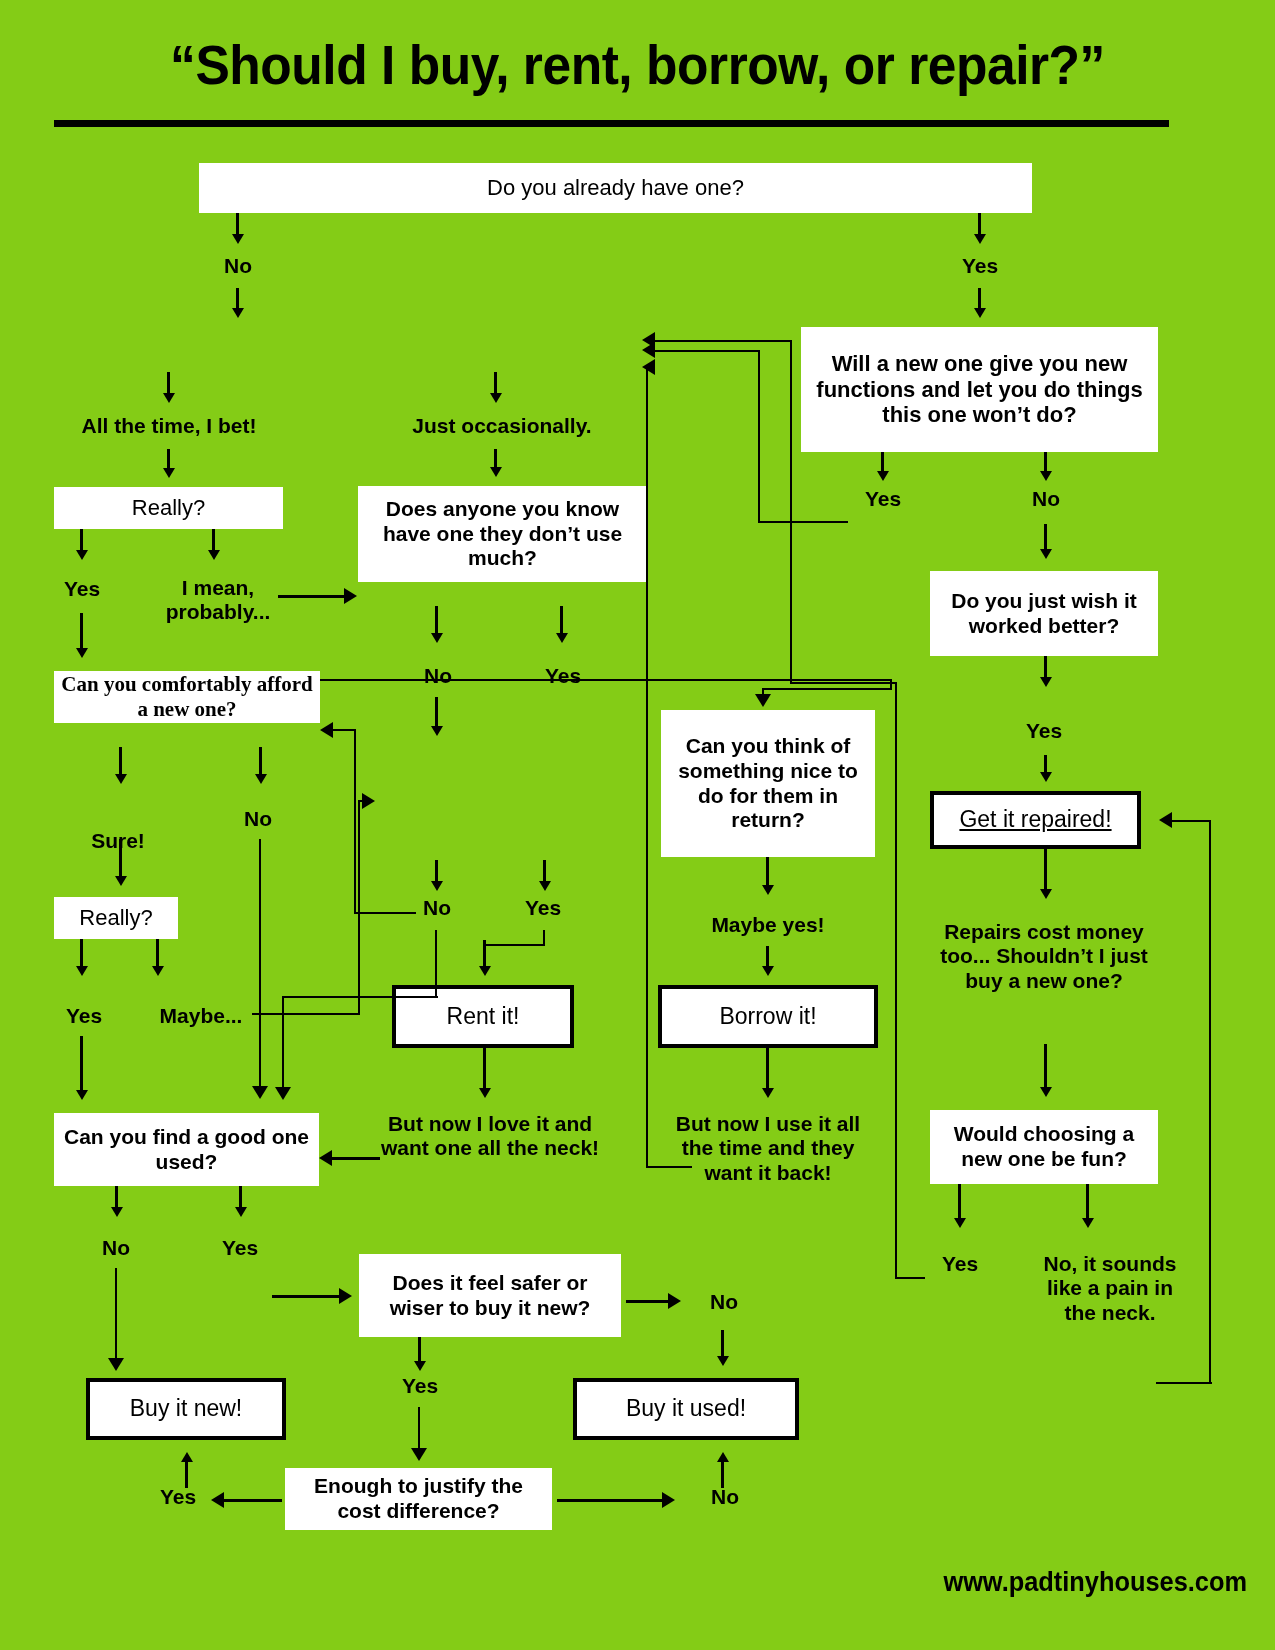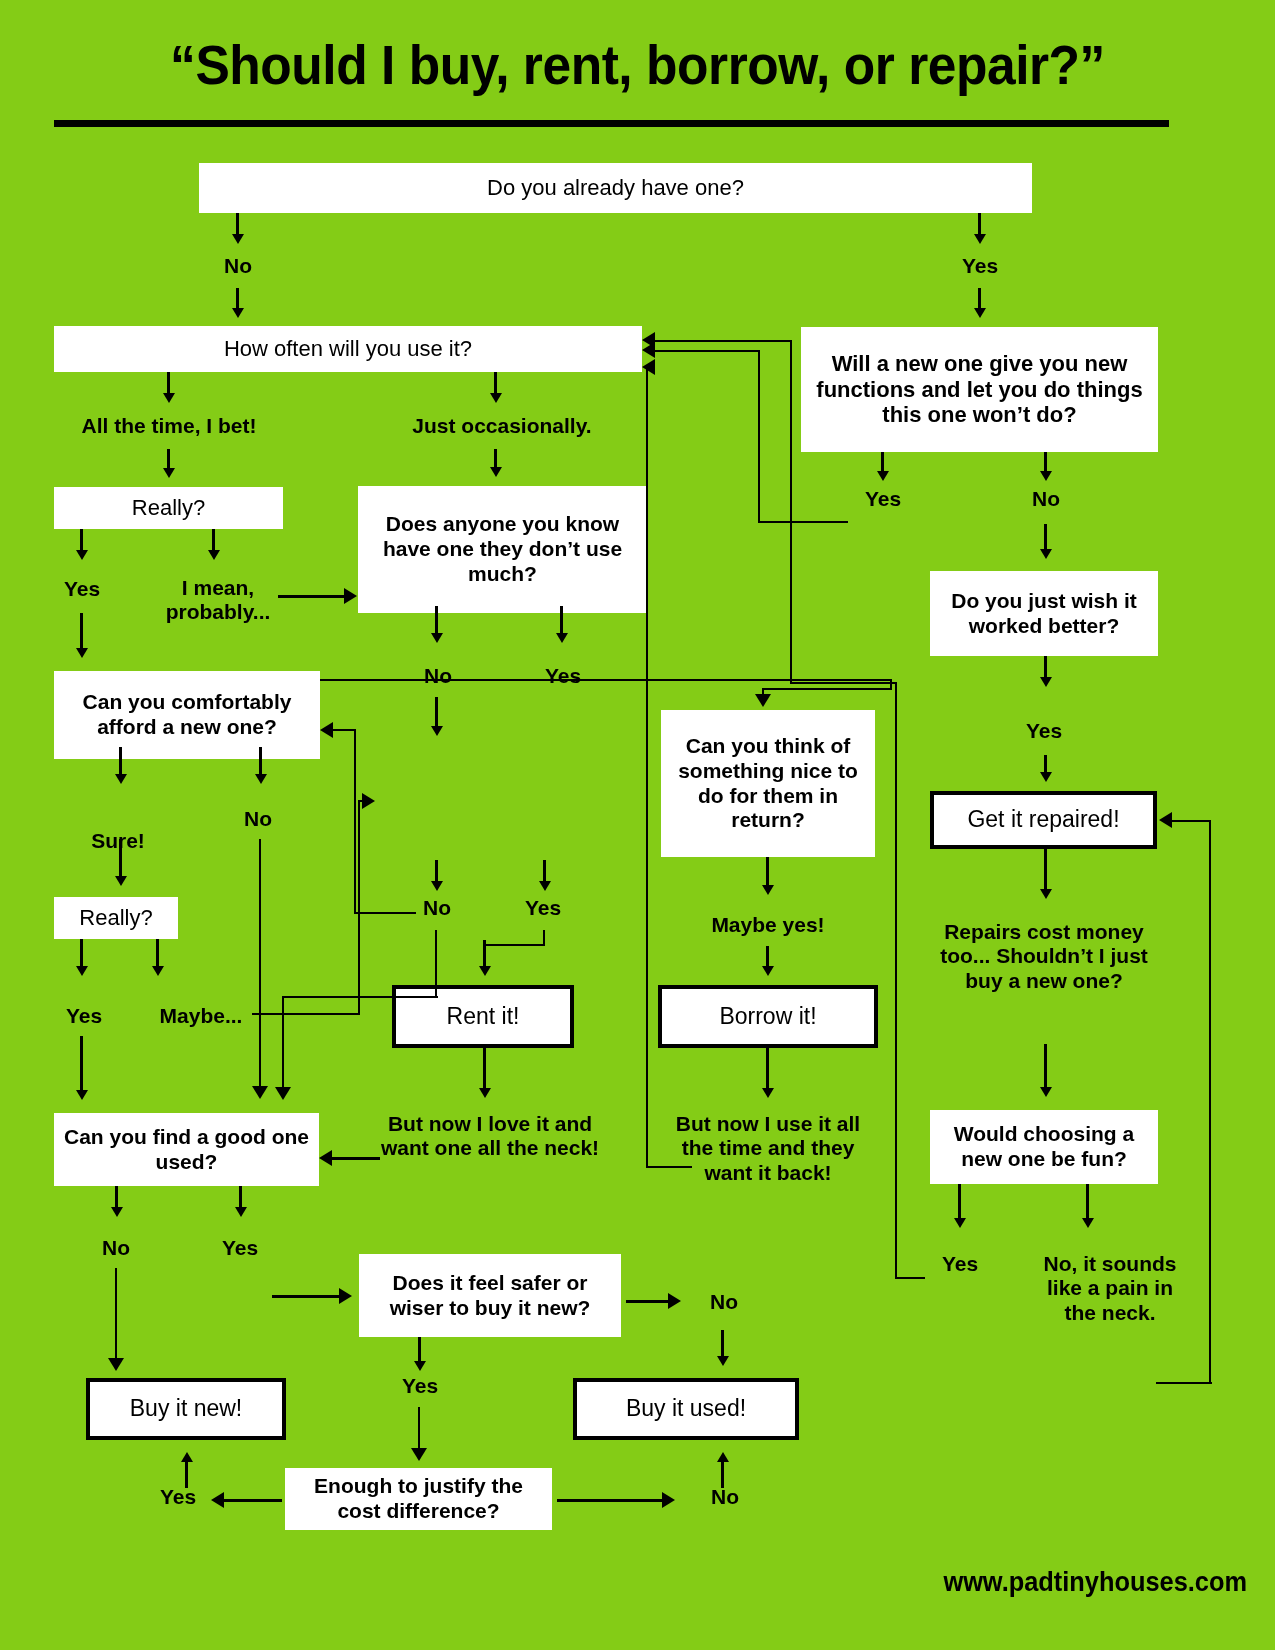--- a/index.html
+++ b/index.html
@@ -105,36 +105,35 @@
 </head>
 <body>
 
 <div id="page">
 
   <div id="title">“Should I buy, rent, borrow, or repair?”</div>
   <div id="title-rule"></div>
 
   <div class="box plain" style="left:199px; top:163px; width:833px; height:50px; font-size:22px;">Do you already have one?</div>
 
-  <div class="box plain" style="left:54px; top:326px; width:588px; height:46px; font-size:22px;">How often will you use it?</div>
 
   <div class="box" style="left:801px; top:327px; width:357px; height:125px; font-size:22px;">Will a new one give you new functions and let you do things this one won’t do?</div>
 
   <div class="box plain" style="left:54px; top:487px; width:229px; height:42px; font-size:22px;">Really?</div>
 
-  <div class="box" style="left:358px; top:486px; width:289px; height:127px;">Does anyone you know have one they don’t use much?</div>
+  <div class="box" style="left:358px; top:486px; width:289px; height:96px;">Does anyone you know have one they don’t use much?</div>
 
   <div class="box" style="left:930px; top:571px; width:228px; height:85px;">Do you just wish it worked better?</div>
 
-  <div class="box" style="left:54px; top:671px; width:266px; height:88px;">Can you comfortably afford a new one?</div>
+  <div class="box" style="left:54px; top:671px; width:266px; height:52px;font-family:Liberation Serif, serif;">Can you comfortably afford a new one?</div>
 
 
   <div class="box" style="left:661px; top:710px; width:214px; height:147px;">Can you think of something nice to do for them in return?</div>
 
-  <div class="box outcome" style="left:930px; top:791px; width:227px; height:58px;">Get it repaired!</div>
+  <div class="box outcome" style="left:930px; top:791px; width:211px; height:58px;text-decoration:underline;">Get it repaired!</div>
 
   <div class="box plain" style="left:54px; top:897px; width:124px; height:42px; font-size:22px;">Really?</div>
 
   <div class="box outcome" style="left:392px; top:985px; width:182px; height:63px;">Rent it!</div>
 
   <div class="box outcome" style="left:658px; top:985px; width:220px; height:63px;">Borrow it!</div>
 
   <div class="box" style="left:54px; top:1113px; width:265px; height:73px;">Can you find a good one used?</div>
 
   <div class="box" style="left:930px; top:1110px; width:228px; height:74px;">Would choosing a new one be fun?</div>

